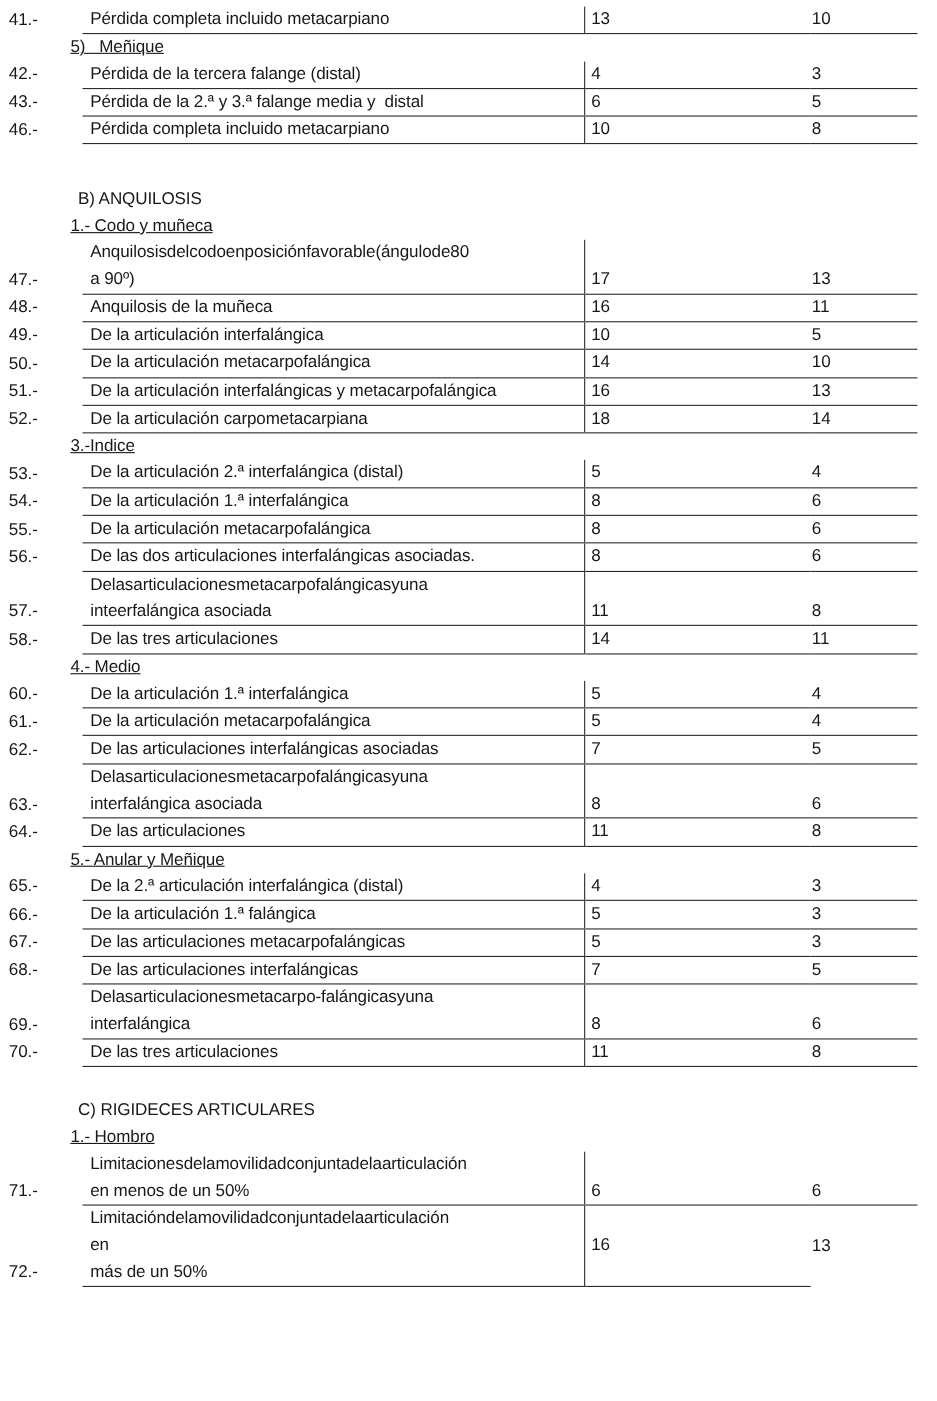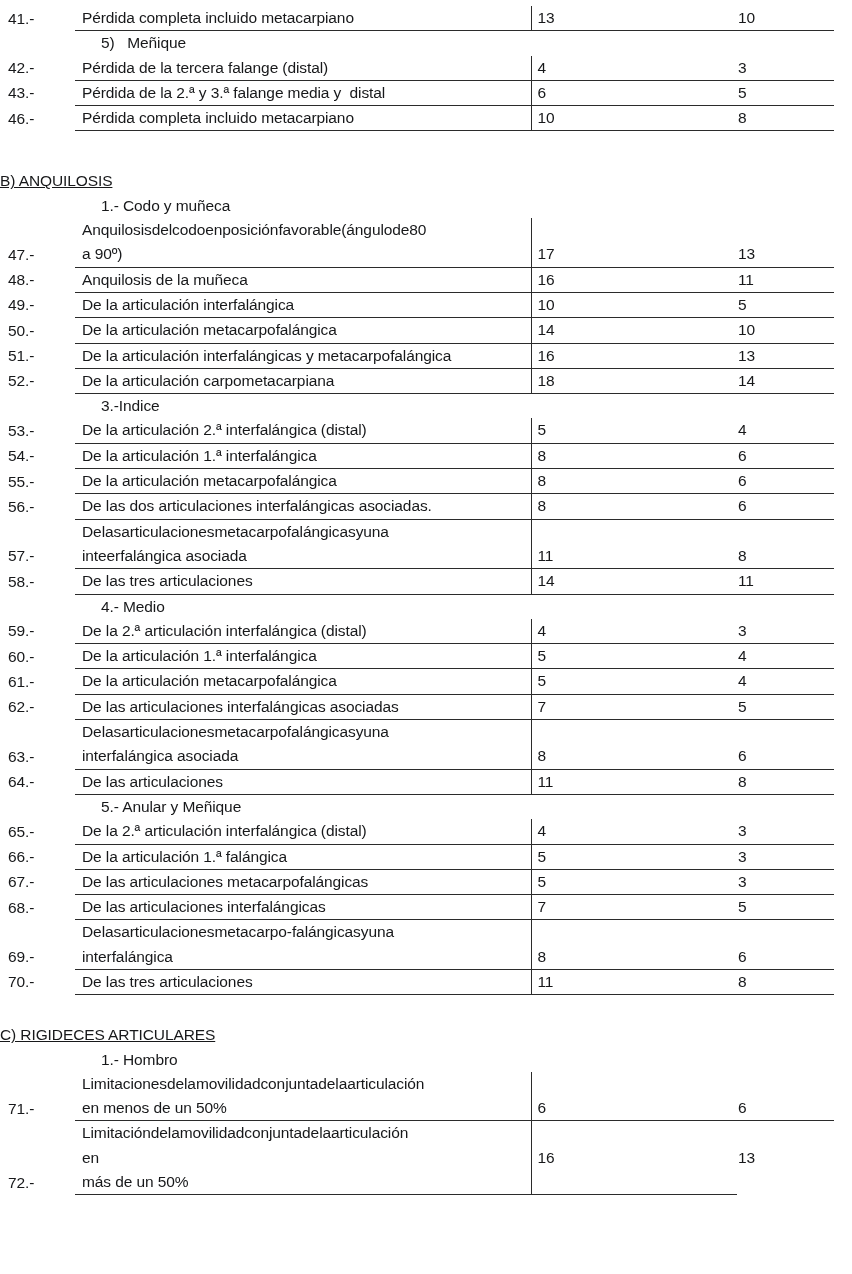--- a/index.html
+++ b/index.html
@@ -57,26 +57,27 @@
   td.v2 {
     padding-left: 1px;
   }
   tr.short-bottom td.v2 {
     border-bottom: none;
   }
   tr.mid td.v1, tr.mid td.v2 {
     vertical-align: middle;
   }
   td.sectionhead {
+    padding-left: 71px;
+    white-space: pre;
+  }
+  td.subhead {
+    padding-left: 64px;
     white-space: pre;
     text-decoration: underline;
-  }
-  td.subhead {
-    padding-left: 101px;
-    white-space: pre;
   }
   tr.spacer td { line-height: 0; font-size: 0; }
   tr.spacer.lg td { height: 38px; }
   tr.spacer.sm td { height: 28px; }
 
   .jline {
     display: flex;
     justify-content: flex-start;
   }
 </style>
@@ -200,26 +201,20 @@
         <tr>
           <td class="num">58.-</td>
           <td class="desc bordered">De las tres articulaciones</td>
           <td class="v1 bordered">14</td>
           <td class="v2 bordered">11</td>
         </tr>
         <tr>
           <td class="subhead" colspan="4">4.- Medio</td>
         </tr>
         <tr>
-          <td class="num">59.-</td>
-          <td class="desc bordered">De la 2.ª articulación interfalángica (distal)</td>
-          <td class="v1 bordered">4</td>
-          <td class="v2 bordered">3</td>
-        </tr>
-        <tr>
           <td class="num">60.-</td>
           <td class="desc bordered">De la articulación 1.ª interfalángica</td>
           <td class="v1 bordered">5</td>
           <td class="v2 bordered">4</td>
         </tr>
         <tr>
           <td class="num">61.-</td>
           <td class="desc bordered">De la articulación metacarpofalángica</td>
           <td class="v1 bordered">5</td>
           <td class="v2 bordered">4</td>

